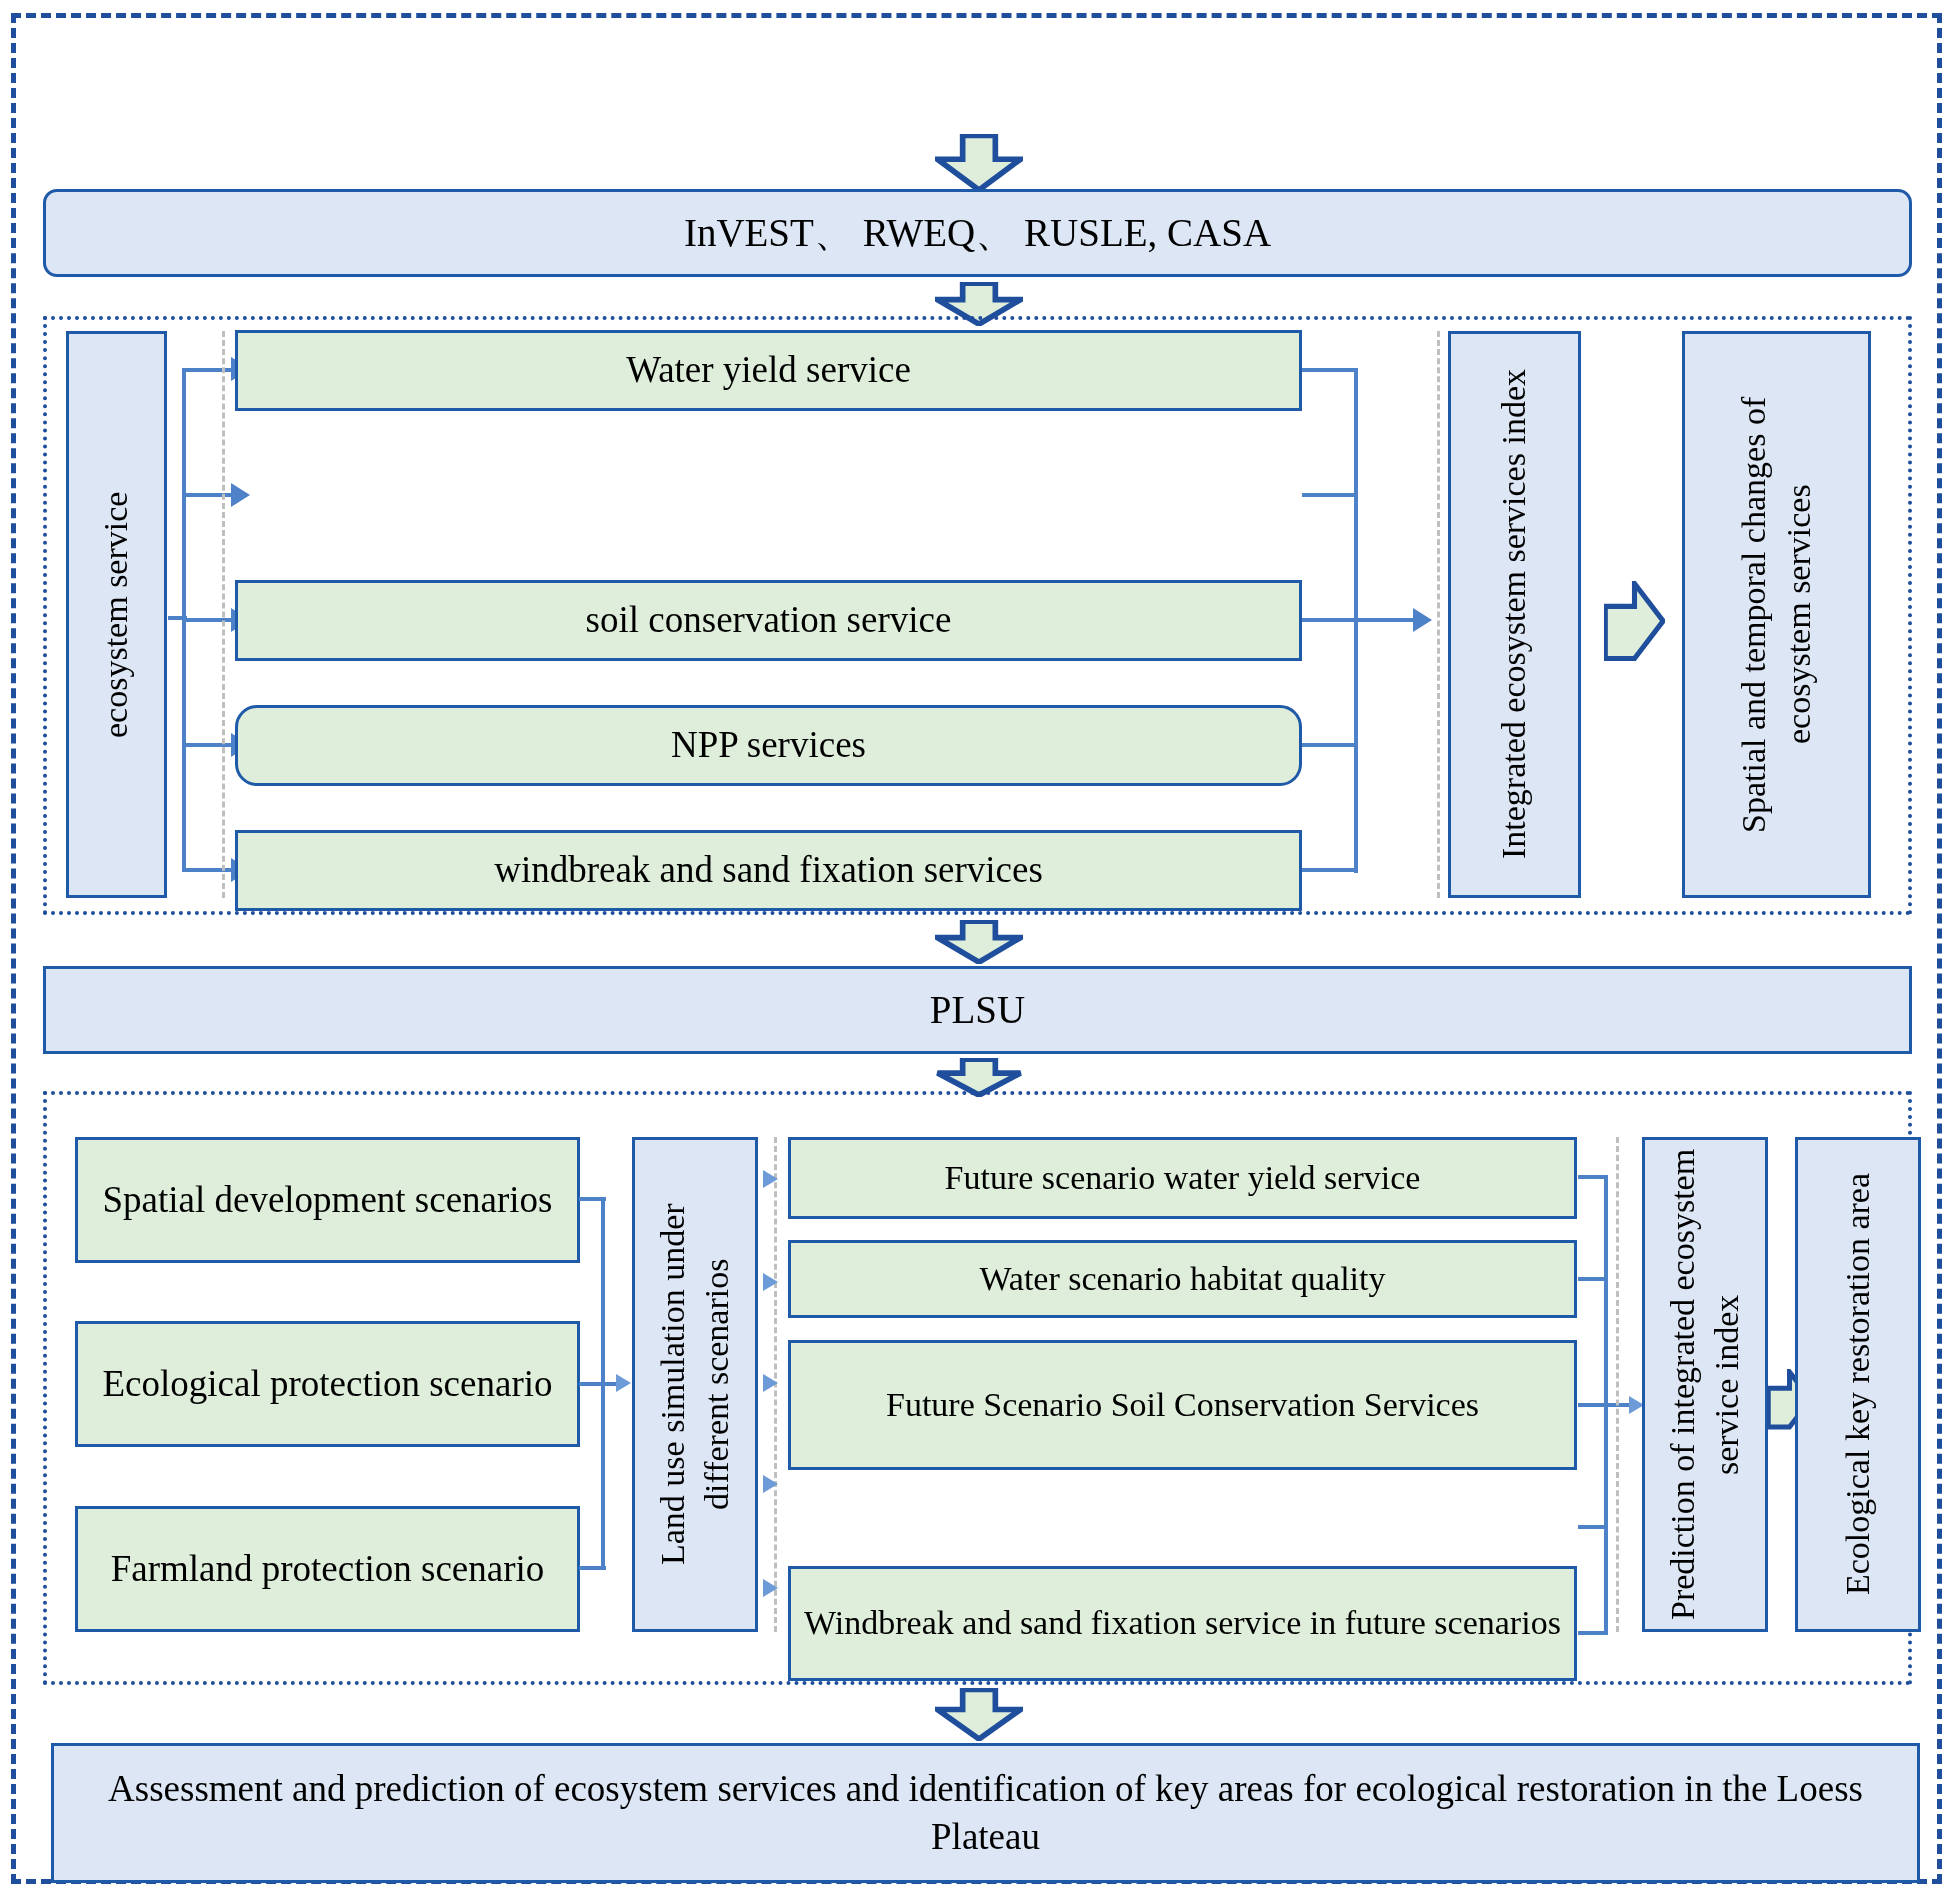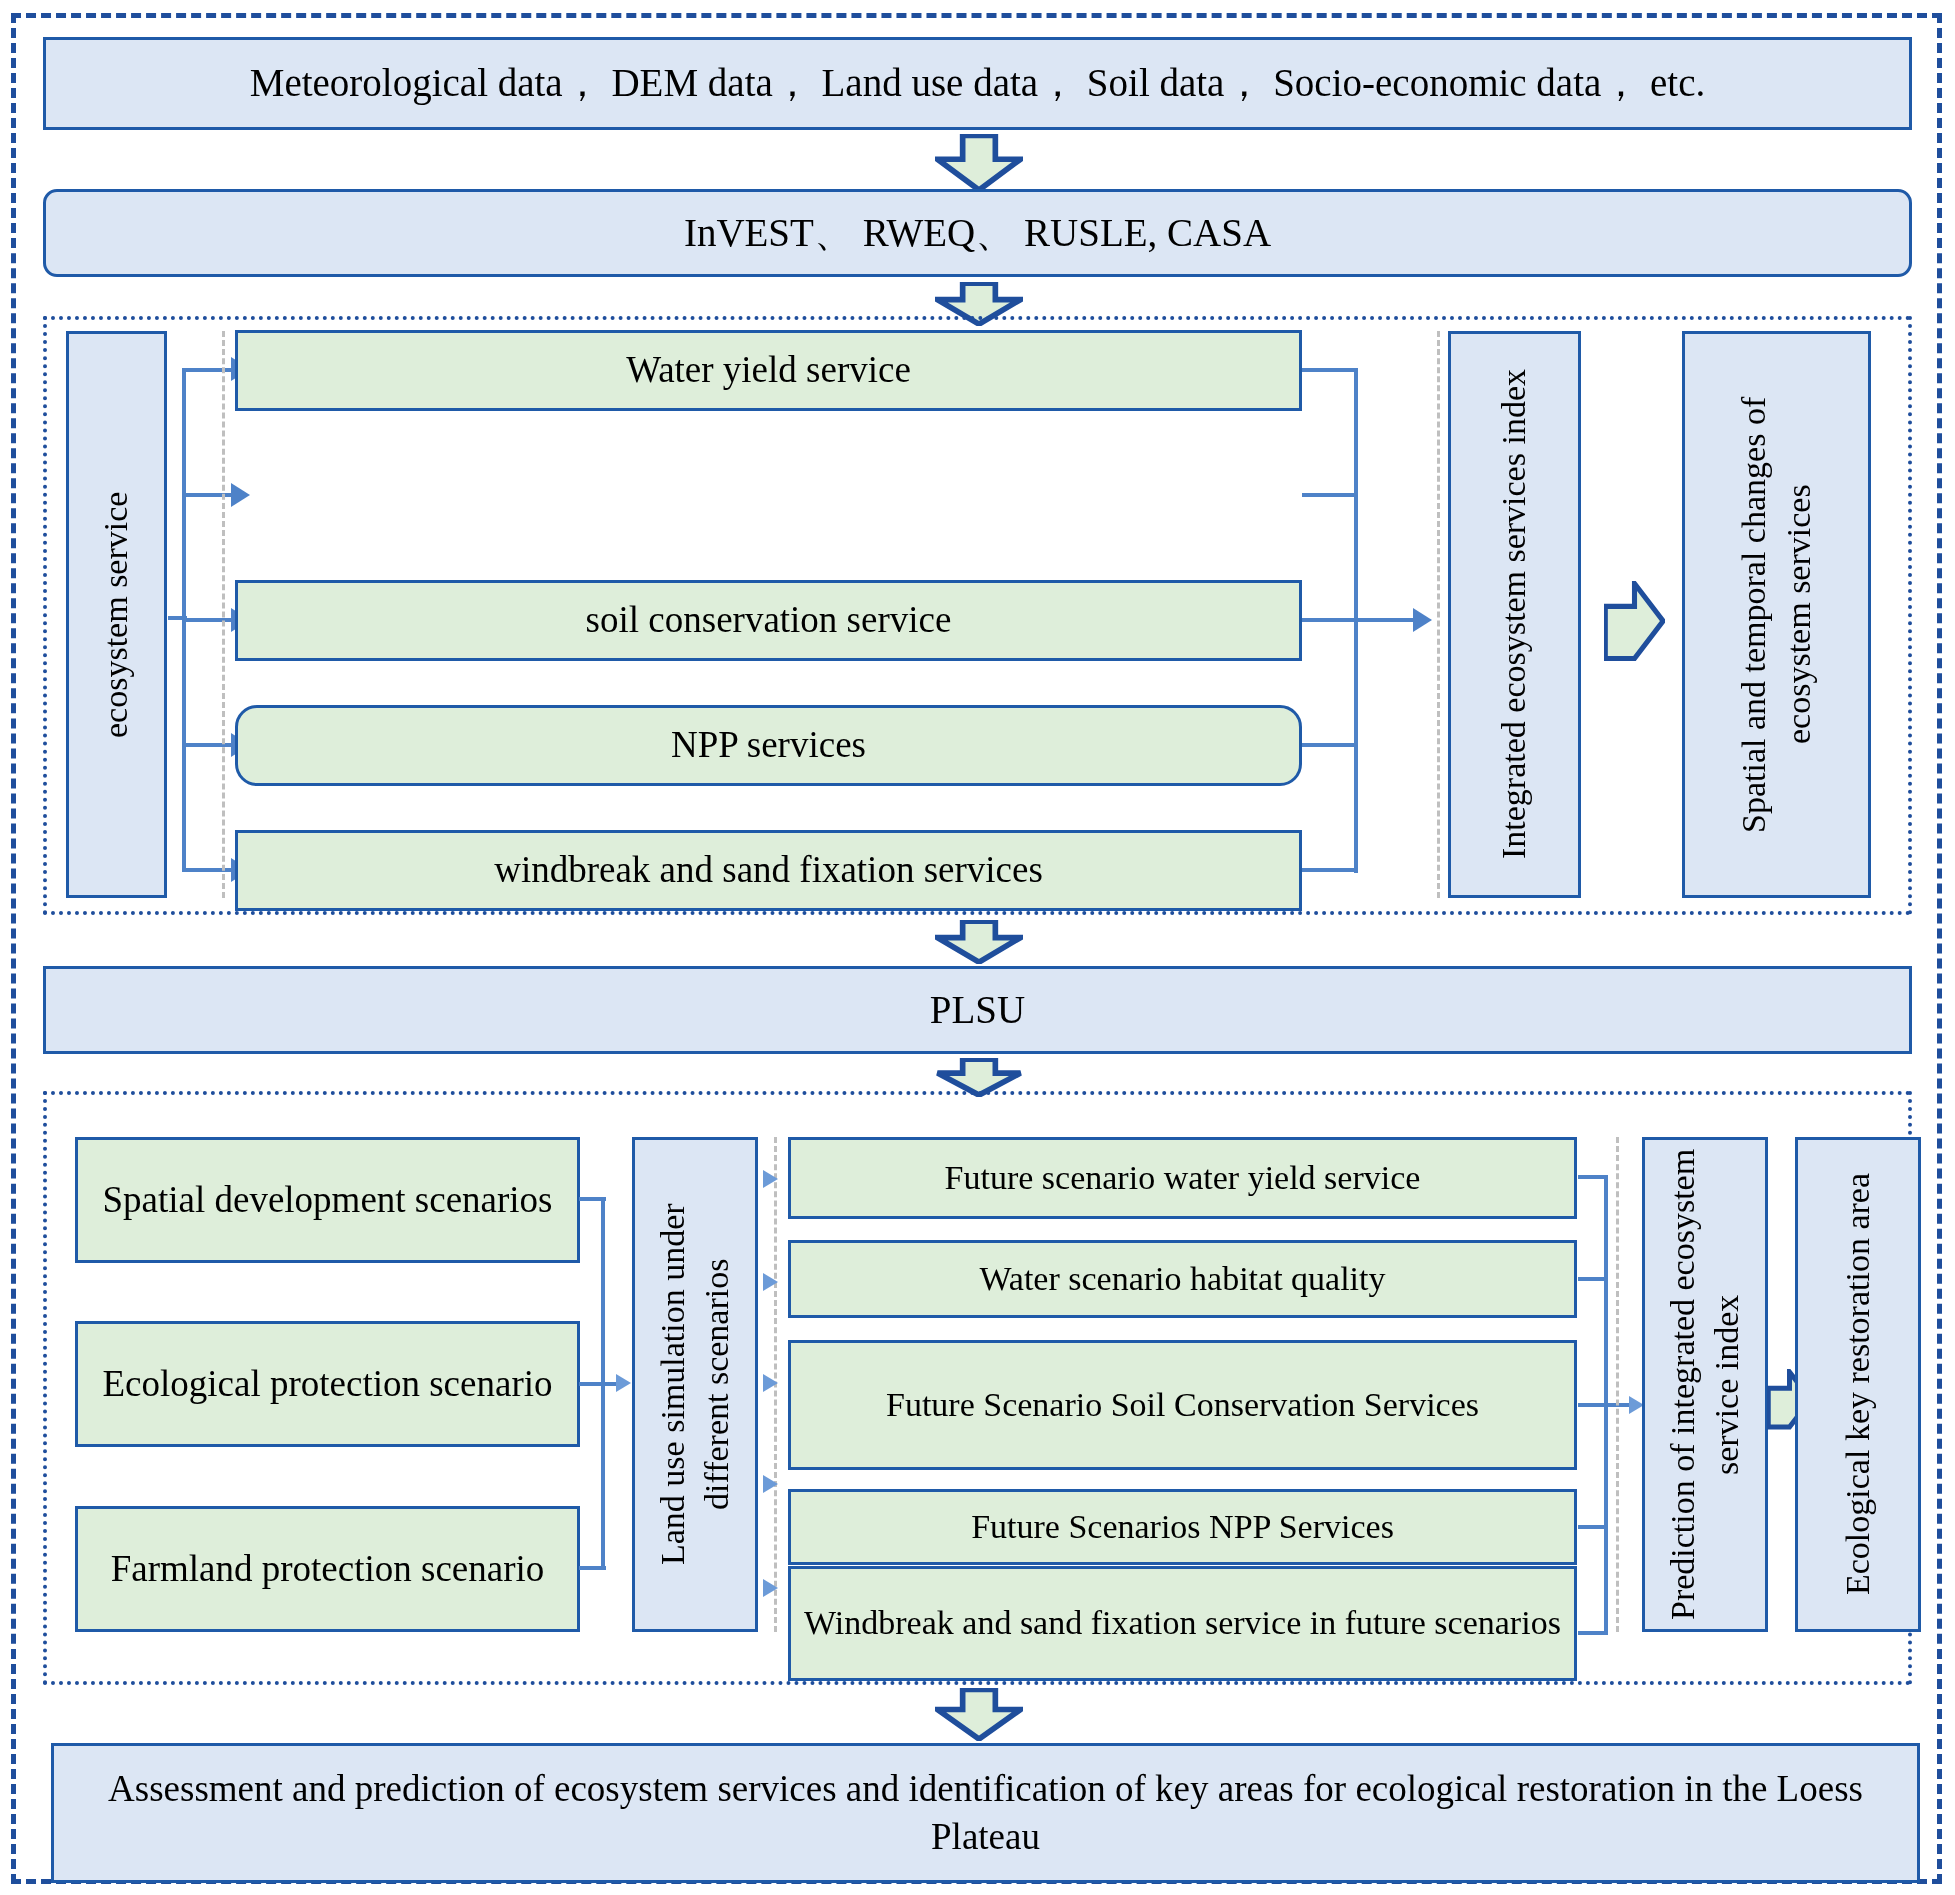--- a/index.html
+++ b/index.html
@@ -81,23 +81,20 @@
   .block-arrow{ position:absolute; }
   .block-arrow svg{ display:block; }
 </style>
 </head>
 <body>
 
 <div id="page">
 
   <div class="outer-frame"></div>
 
-  <div class="bx blue t-xl" style="left:43px;top:37px;width:1869px;height:93px;">
-    <span>Meteorological data，  DEM data，  Land use data，  Soil data，  Socio-economic data，  etc.</span>
-  </div>
 
   <div class="block-arrow" style="left:935px;top:134px;">
     <svg width="88" height="58" viewBox="0 0 140 92">
       <polygon points="44,2 96,2 96,40 136,40 70,89 4,40 44,40" fill="#DEEEDA" stroke="#1F4E9C" stroke-width="9"></polygon>
     </svg>
   </div>
 
   <div class="bx blue t-xl" style="left:43px;top:189px;width:1869px;height:88px;border-radius:14px;">
     <span>InVEST、 RWEQ、 RUSLE, CASA</span>
   </div>
@@ -240,23 +237,20 @@
   </div>
   <div class="bx green t-md" style="left:788px;top:1240px;width:789px;height:78px;">
     <span>Water scenario habitat quality</span>
   </div>
   <div class="bx green t-md" style="left:788px;top:1340px;width:789px;height:130px;">
     <div>
       <span>Future Scenario Soil Conservation</span>
       <span>Services</span>
     </div>
   </div>
-  <div class="bx green t-md" style="left:788px;top:1489px;width:789px;height:76px;">
-    <span>Future Scenarios NPP Services</span>
-  </div>
   <div class="bx green t-md" style="left:788px;top:1520px;width:789px;height:0px;border:0;padding:0;"></div>
   <div class="bx green t-md" style="left:788px;top:1566px;width:789px;height:115px;">
     <div>
       <span>Windbreak and sand fixation service</span>
       <span>in future scenarios</span>
     </div>
   </div>
 
   <div class="hline" style="left:1578px;top:1175px;width:30px;"></div>
   <div class="hline" style="left:1578px;top:1277px;width:30px;"></div>

